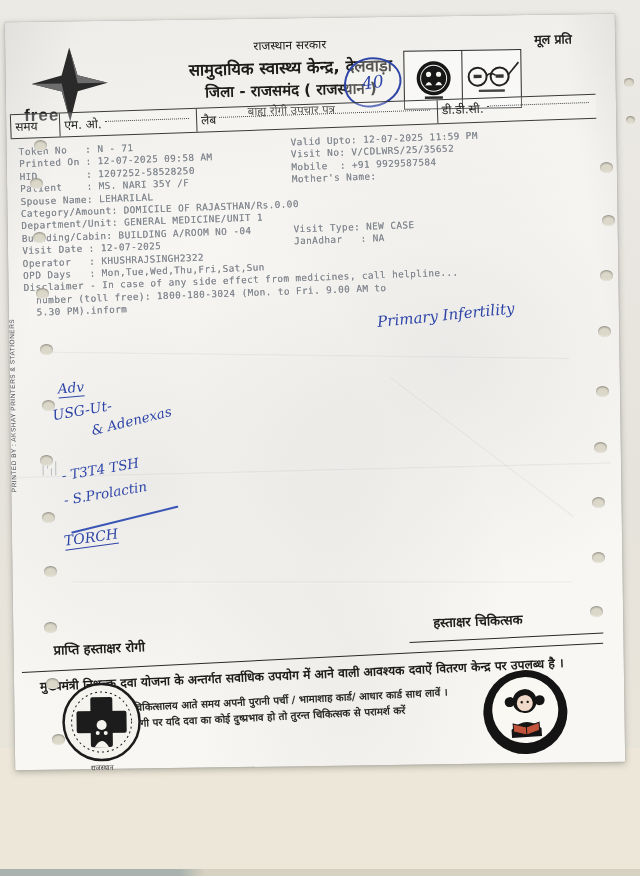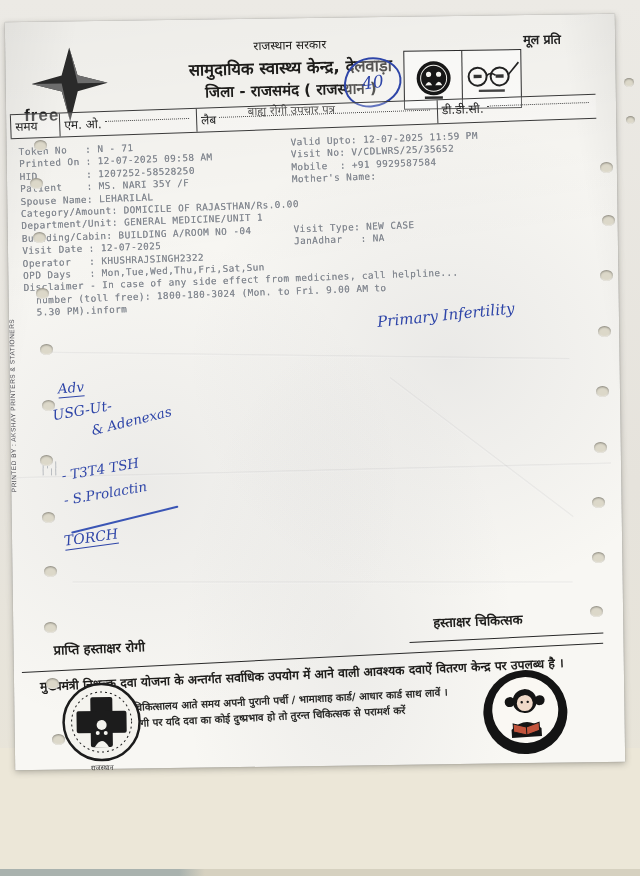--- a/index.html
+++ b/index.html
@@ -37,21 +37,21 @@
     box-shadow:inset 0 1px 2px rgba(0,0,0,0.38), inset 0 -1px 1px rgba(255,255,255,0.5);
   }
   
   .ihms{position:absolute;left:18px;top:26px;width:90px;height:78px;}
   .ihms-label{position:absolute;left:0px;top:58px;font-size:17px;font-weight:bold;letter-spacing:1px;color:#1f1f1f;font-family:"Liberation Sans",sans-serif;}
   .hdr{position:absolute;left:120px;top:18px;width:330px;text-align:center;color:#1e1d1b;transform:rotate(-0.6deg);}
   .hdr .l1{font-size:12px;}
   .hdr .l2{font-size:16.5px;font-weight:bold;margin-top:2px;}
   .hdr .l3{font-size:15px;font-weight:bold;margin-top:1px;}
   .hdr .l4{font-size:11.5px;margin-top:3px;}
-  .mool{position:absolute;left:518px;top:16px;font-size:12.5px;font-weight:bold;color:#222;}
+  .mool{position:absolute;left:529px;top:16px;font-size:12.5px;font-weight:bold;color:#222;}
   .logobox{
     position:absolute;left:398px;top:34px;width:116px;height:57px;
     border:1.6px solid #2b2b2b;display:flex;background:rgba(255,255,255,0.5);
   }
   .logocell{flex:1;display:flex;align-items:center;justify-content:center;}
   .logocell + .logocell{border-left:1.4px solid #2b2b2b;}
   .token-circle{
     position:absolute;left:338px;top:40px;width:54px;height:46px;
     border:2px solid #2e45a8;border-radius:48% 52% 55% 45%/55% 48% 52% 45%;
     color:#2e45a8;font-size:17px;display:flex;align-items:center;justify-content:center;

